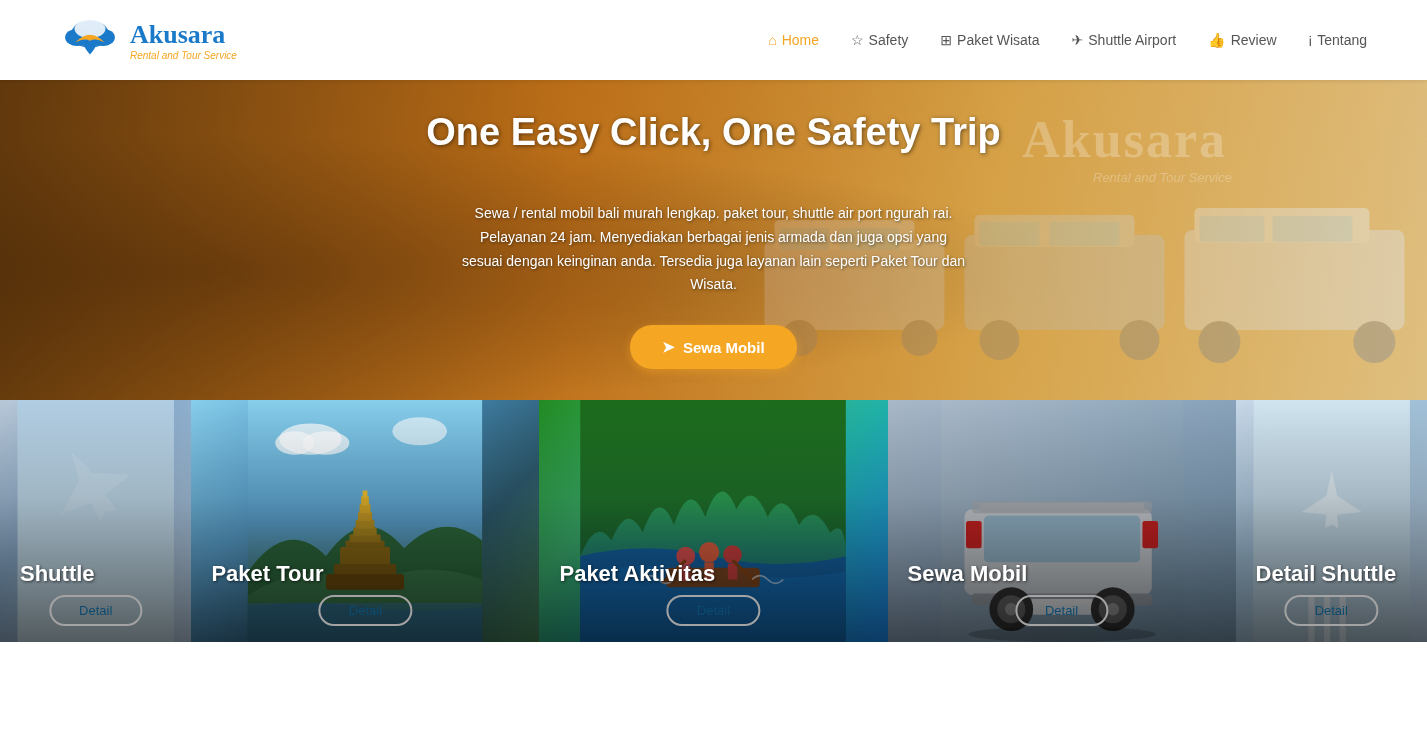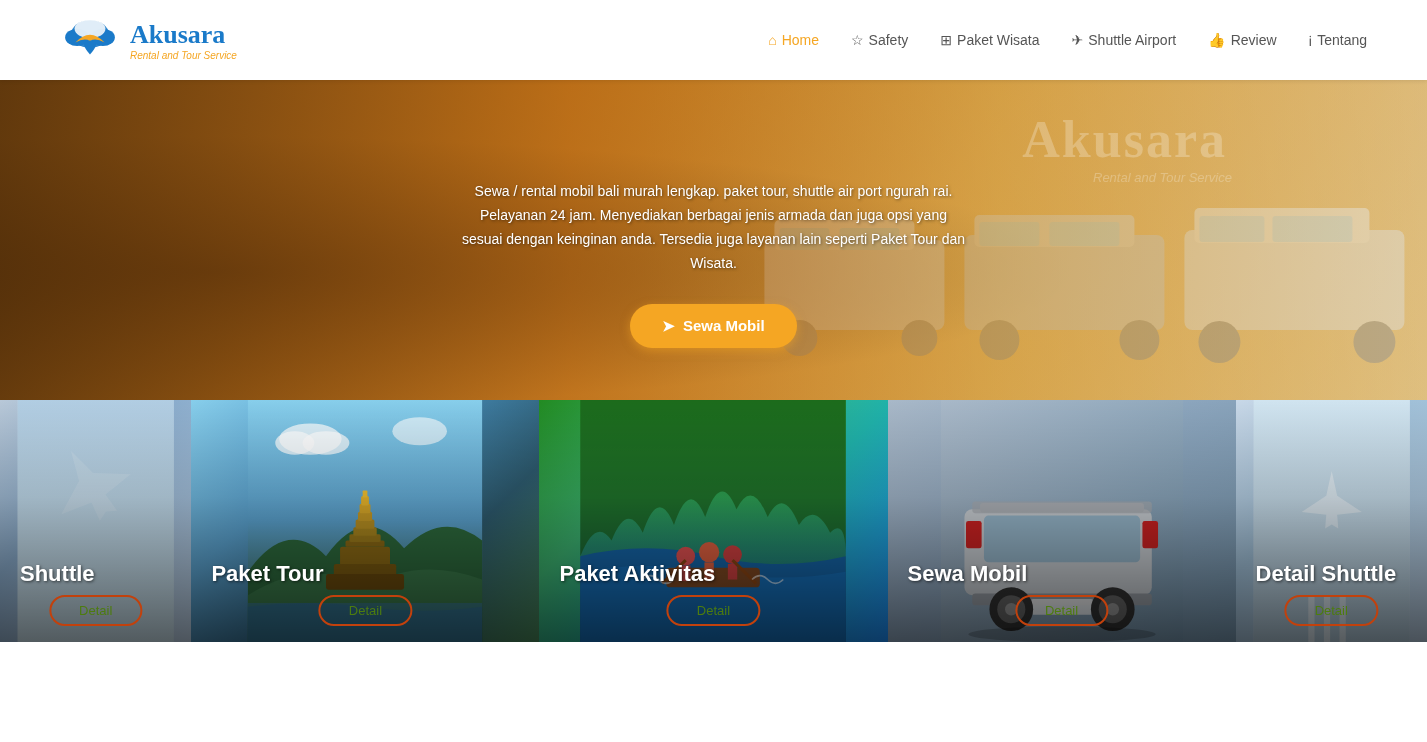--- a/index.html
+++ b/index.html
@@ -190,22 +190,22 @@
       font-size: 22px;
       font-weight: 600;
       text-shadow: 1px 1px 3px rgba(0,0,0,0.6);
     }
     .card-btn {
       position: absolute;
       bottom: 16px;
       left: 50%;
       transform: translateX(-50%);
       background: transparent;
-      color: #4d7c0f;
-      border: 2px solid #c2410c;
+      color: #0c4a6e;
+      border: 2px solid #a3a3a3;
       border-radius: 20px;
       padding: 6px 28px;
       font-size: 13px;
       cursor: pointer;
       transition: background 0.2s;
     }
 
     
     .card-shuttle .card-bg {
       background: linear-gradient(135deg, #b8c8d8 0%, #8aaccc 40%, #c0d4e8 100%);
@@ -323,20 +323,21 @@
       <circle cx="730" cy="262" r="21" fill="#888"></circle>
       <rect x="555" y="136" width="65" height="26" rx="3" fill="#c0e0f8"></rect>
       <rect x="628" y="136" width="80" height="26" rx="3" fill="#c0e0f8"></rect>
     </svg>
   </div>
 
   <div class="hero-watermark">Akusara</div>
   <div class="hero-watermark-sub">Rental and Tour Service</div>
 
   <div class="hero-content">
+    <h1 class="hero-title">One Easy Click, One Safety Trip</h1>
     <p class="hero-desc">
       Sewa / rental mobil bali murah lengkap. paket tour, shuttle air port ngurah rai.<br>
       Pelayanan 24 jam. Menyediakan berbagai jenis armada dan juga opsi yang<br>
       sesuai dengan keinginan anda. Tersedia juga layanan lain seperti Paket Tour dan<br>
       Wisata.
     </p>
     <button class="hero-btn">
       <span>➤</span>
       <span>Sewa Mobil</span>
     </button>

